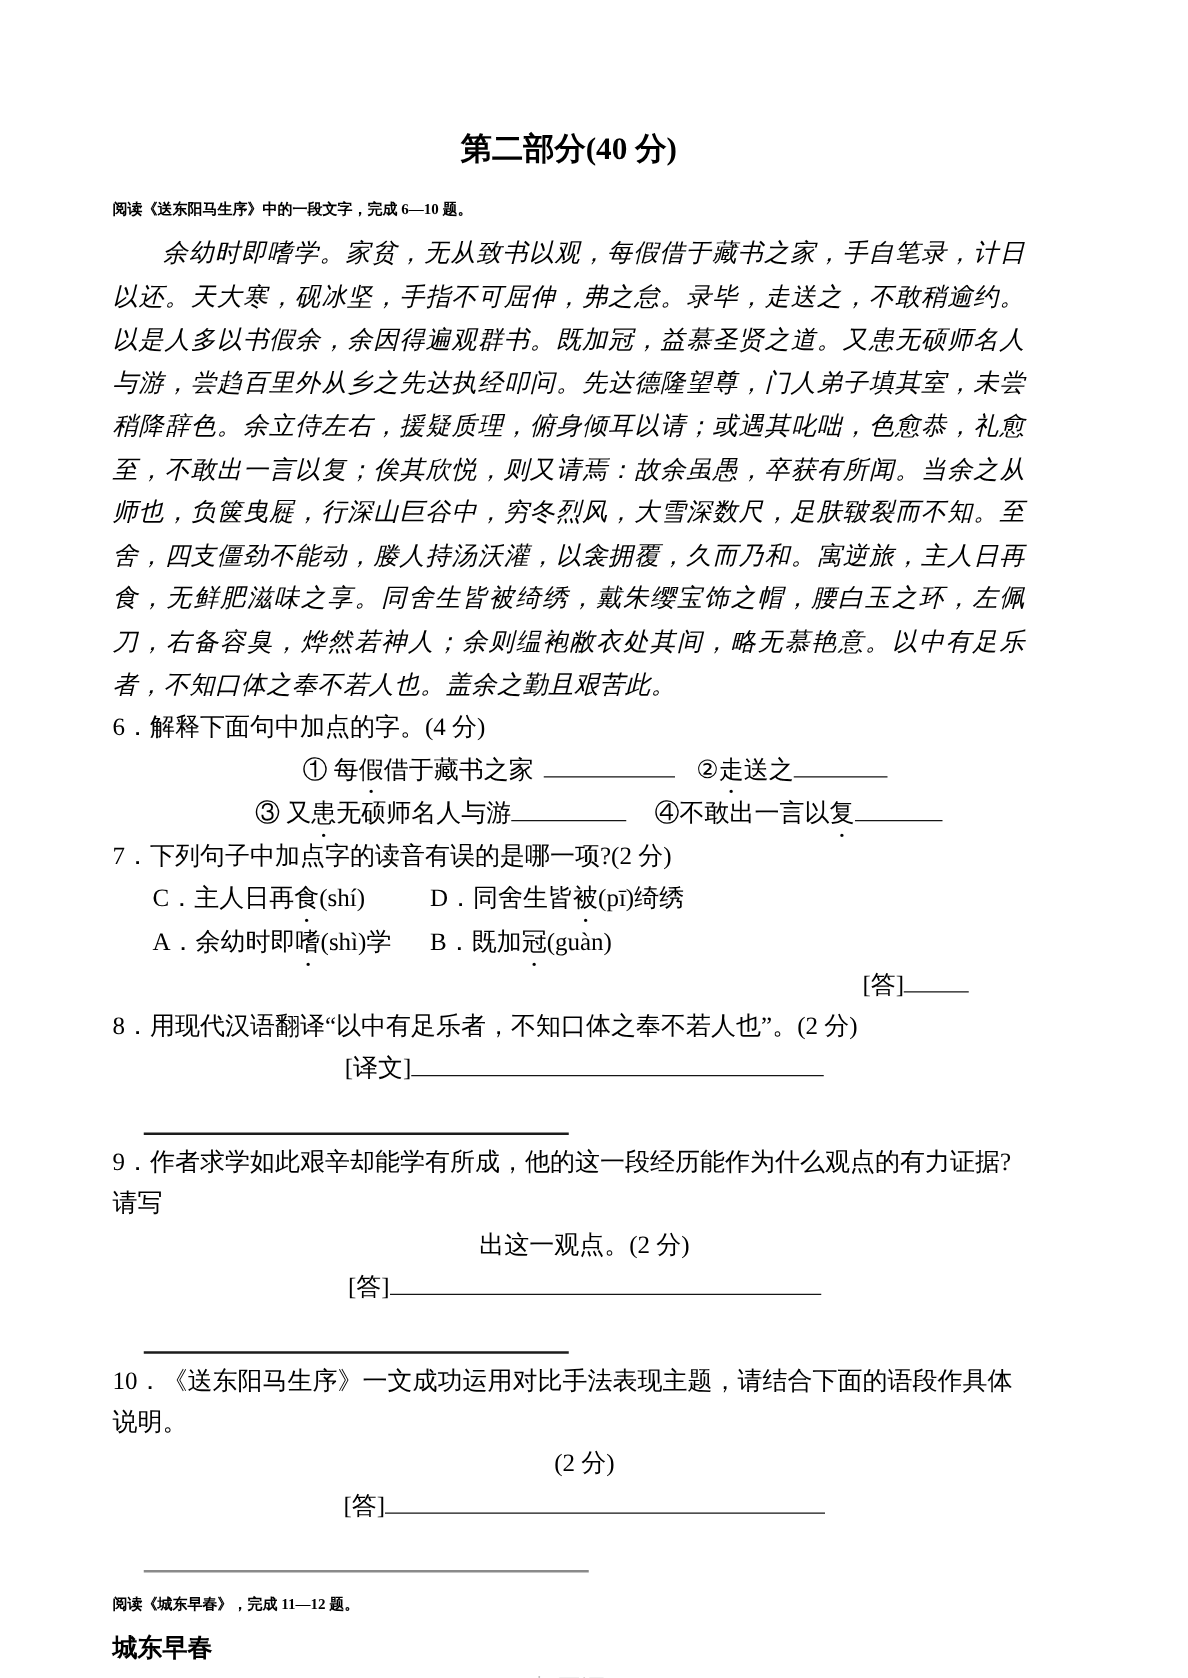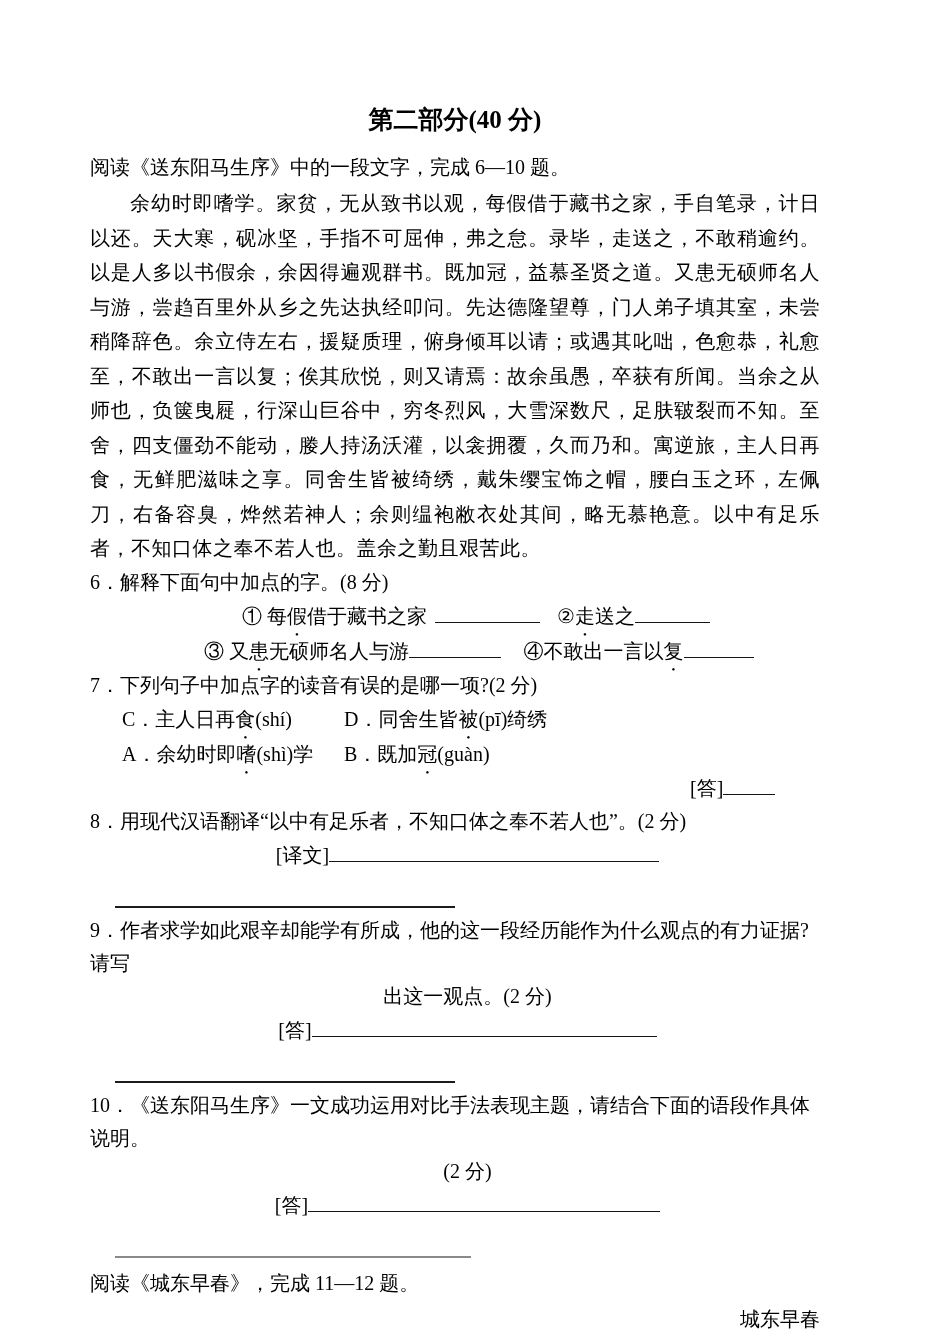--- a/index.html
+++ b/index.html
@@ -15,31 +15,32 @@
     overflow: hidden;
   }
   .title {
     text-align: center;
     font-size: 25px;
     font-weight: bold;
     margin: 0 0 16px 0;
     line-height: 32px;
   }
   .intro {
-    font-weight: normal;
-    font-size: 20px;
+    font-weight: bold;
+    font-size: 12px;
     line-height: 30px;
     margin: 0 0 4px 0;
   }
   .passage {
     margin: 0;
     text-indent: 2em;
     text-align: justify;
     line-height: 34.5px;
     letter-spacing: 0.5px;
+    font-style: italic;
   }
   .qstem { line-height: 33px; margin: 0; }
   .qline { line-height: 35px; margin: 0; }
   .ind25 { padding-left: 25px; text-align: center; }
   .ind32 { padding-left: 32px; }
   .opt-a, .opt-c { display: inline-block; width: 222px; }
   .item-1 { display: inline-block; width: 332px; }
   .item-3 { display: inline-block; width: 342px; }
   .blank {
     display: inline-block;
@@ -66,39 +67,39 @@
   .dotted { position: relative; display: inline-block; }
   .dotted::after {
     content: "•";
     position: absolute;
     left: 0; right: 0;
     text-align: center;
     bottom: -0.58em;
     font-size: 11px;
     line-height: 1;
   }
-  .poem-head { text-align: right; font-weight: normal; font-size: 20px; line-height: 30px; margin: 6px 0 0 0; }
+  .poem-head { text-align: left; font-weight: bold; font-size: 20px; line-height: 30px; margin: 6px 0 0 0; }
   .poem-author { text-align: center; font-size: 19px; line-height: 32px; margin: 2px 0 0 0; }
   .footer { text-align: center; font-size: 17px; margin-top: 22px; color: #8b5cf6; }
   .sp6 { height: 6px; }
   .sp10 { height: 10px; }
 </style>
 </head>
 <body>
 
 <div class="page">
 
   <h1 class="title">第二部分(40 分)</h1>
 
   <p class="intro">阅读《送东阳马生序》中的一段文字，完成 6—10 题。</p>
 
   <p class="passage">余幼时即嗜学。家贫，无从致书以观，每假借于藏书之家，手自笔录，计日以还。天大寒，砚冰坚，手指不可屈伸，弗之怠。录毕，走送之，不敢稍逾约。以是人多以书假余，余因得遍观群书。既加冠，益慕圣贤之道。又患无硕师名人与游，尝趋百里外从乡之先达执经叩问。先达德隆望尊，门人弟子填其室，未尝稍降辞色。余立侍左右，援疑质理，俯身倾耳以请；或遇其叱咄，色愈恭，礼愈至，不敢出一言以复；俟其欣悦，则又请焉：故余虽愚，卒获有所闻。当余之从师也，负箧曳屣，行深山巨谷中，穷冬烈风，大雪深数尺，足肤皲裂而不知。至舍，四支僵劲不能动，媵人持汤沃灌，以衾拥覆，久而乃和。寓逆旅，主人日再食，无鲜肥滋味之享。同舍生皆被绮绣，戴朱缨宝饰之帽，腰白玉之环，左佩刀，右备容臭，烨然若神人；余则缊袍敝衣处其间，略无慕艳意。以中有足乐者，不知口体之奉不若人也。盖余之勤且艰苦此。</p>
 
   <div>
-    <p class="qstem">6．解释下面句中加点的字。(8 分)</p>
+    <p class="qstem">6．解释下面句中加点的字。(4 分)</p>
     <p class="qline ind25">
       <span class="item-1"><span>① </span><span>每</span><span class="dotted">假</span><span>借于藏书之家</span><span class="blank b105"></span></span><span><span>②</span><span class="dotted">走</span><span>送之</span><span class="blank b75"></span></span>
     </p>
     <p class="qline ind25">
       <span class="item-3"><span>③ </span><span>又</span><span class="dotted">患</span><span>无硕师名人与游</span><span class="blank b92"></span></span><span><span>④</span><span>不敢出一言以</span><span class="dotted">复</span><span class="blank b70"></span></span>
     </p>
   </div>
 
   <div>
     <p class="qstem">7．下列句子中加点字的读音有误的是哪一项?(2 分)</p>

